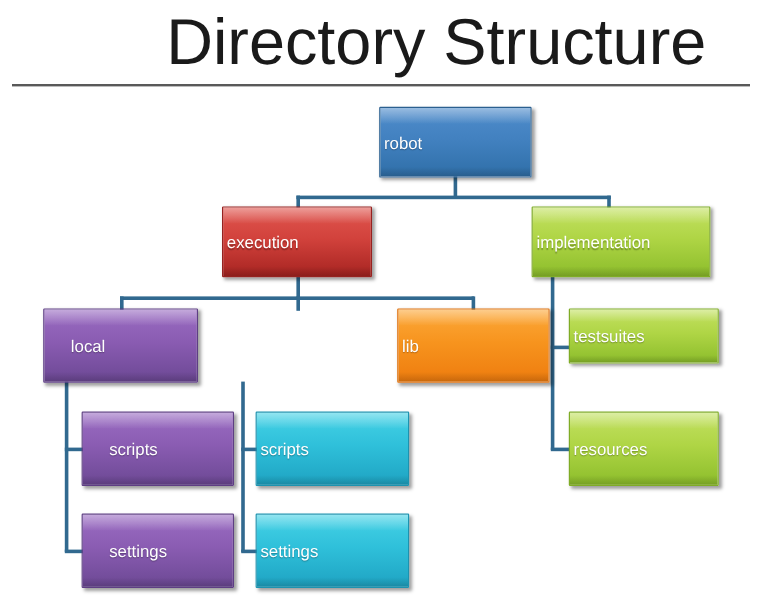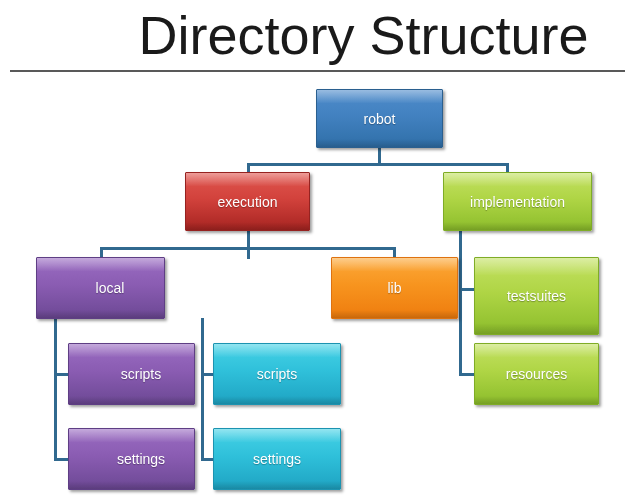--- a/index.html
+++ b/index.html
@@ -47,21 +47,20 @@
   }
   .conn-h { height: 3px; }
   .conn-v { width: 3px; }
 
   
   .node {
     position: absolute;
     box-sizing: border-box;
     display: flex;
     align-items: center;
-    justify-content: center;
     color: #ffffff;
     font-size: 14px;
     font-weight: 400;
     text-align: center;
     border-radius: 1px;
     box-shadow: 2px 2px 3px rgba(0,0,0,0.38);
     overflow: hidden;
     font-family: "Liberation Sans", sans-serif;
   }
   .node .label {
@@ -145,21 +144,21 @@
 
   <div class="node c-purple" style="left:36px; top:257px; width:129px; height:62px;">
     <span class="label">local</span>
   </div>
 
 
   <div class="node c-orange" style="left:331px; top:257px; width:127px; height:62px;">
     <span class="label">lib</span>
   </div>
 
-  <div class="node c-green" style="left:474px; top:257px; width:125px; height:78px;">
+  <div class="node c-green" style="left:474px; top:257px; width:125px; height:46px;">
     <span class="label">testsuites</span>
   </div>
 
   <div class="node c-green" style="left:474px; top:343px; width:125px; height:62px;">
     <span class="label">resources</span>
   </div>
 
   <div class="node c-purple" style="left:68px; top:343px; width:127px; height:62px;">
     <span class="label">scripts</span>
   </div>

